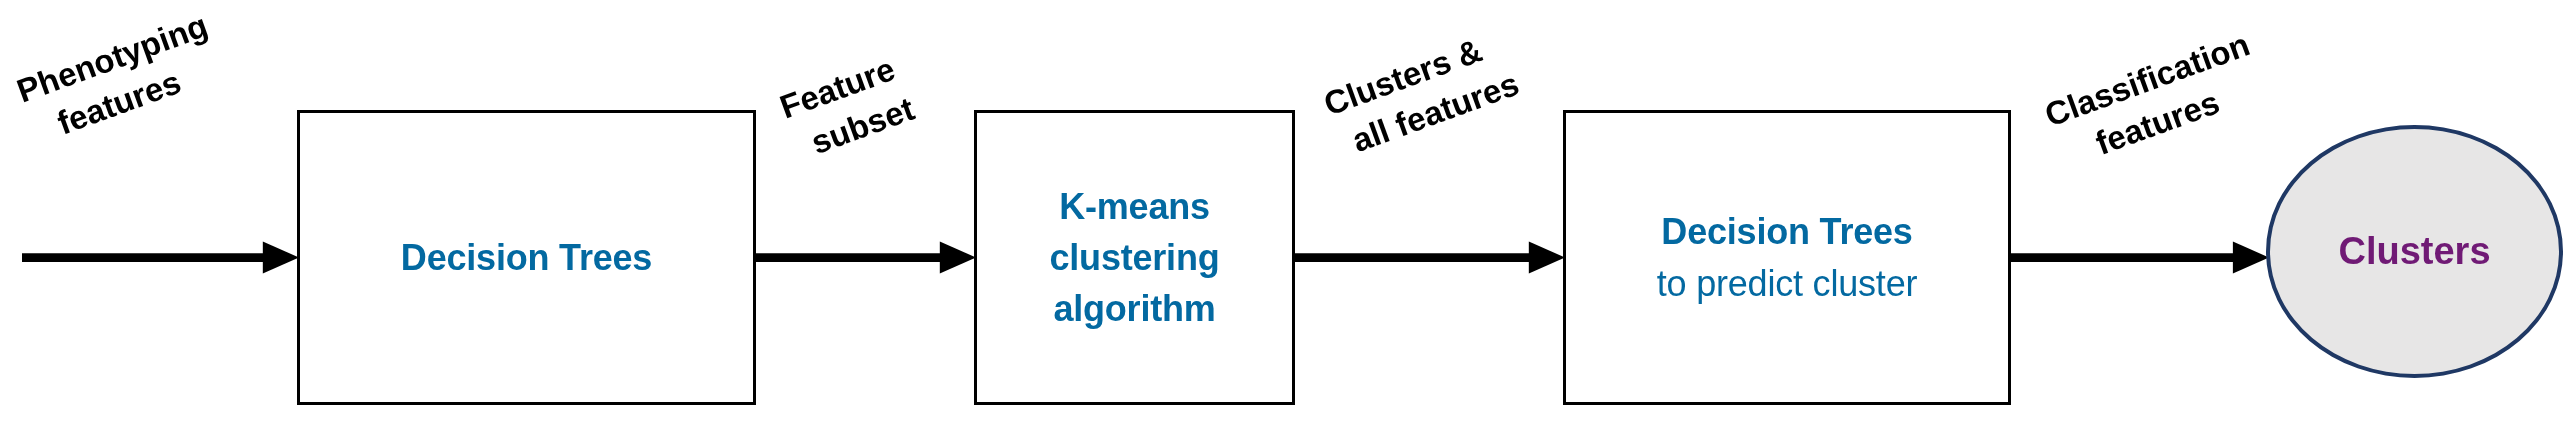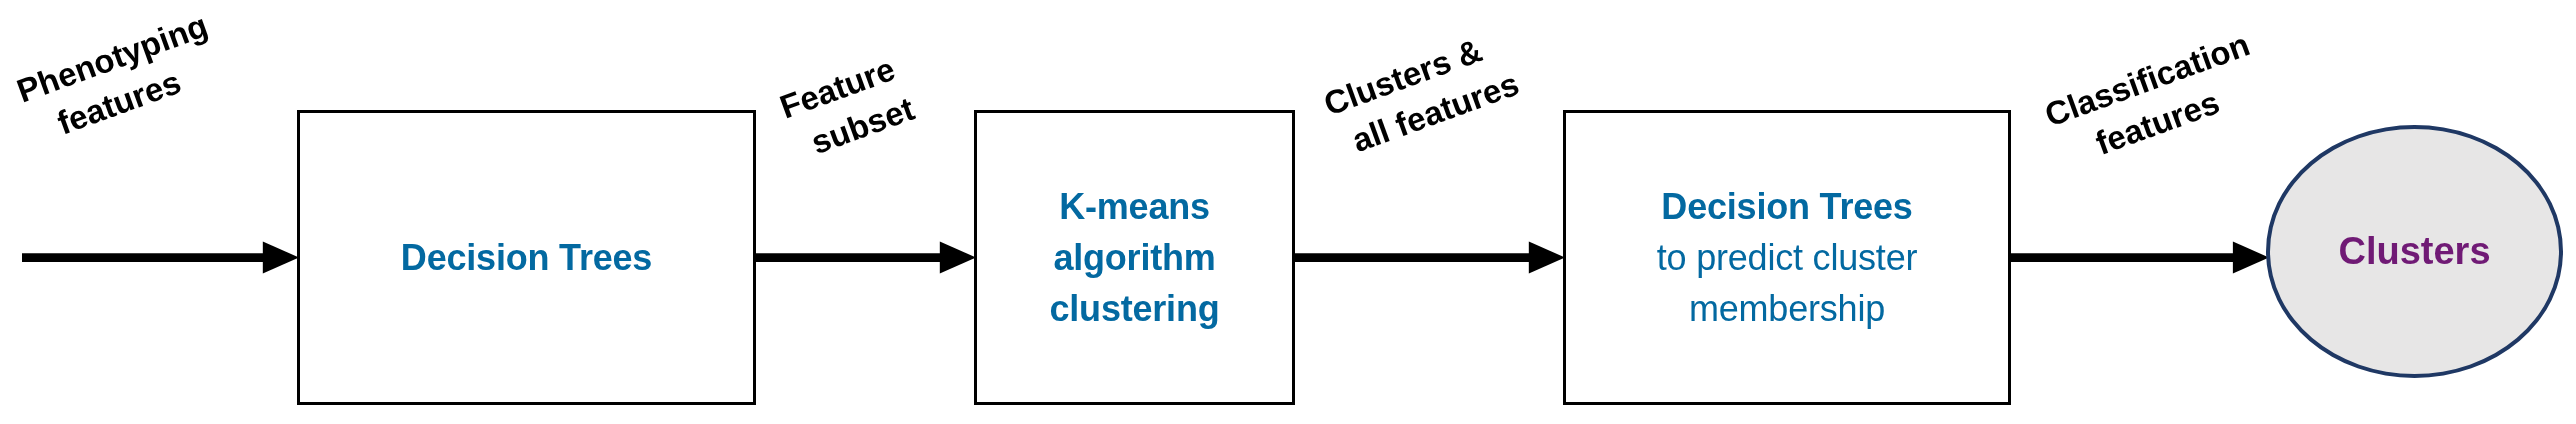--- a/index.html
+++ b/index.html
@@ -125,40 +125,39 @@
 
   <div class="arrow" id="arrow-2">
     <svg viewBox="0 0 282 44" preserveAspectRatio="none">
       <line x1="0" y1="22" x2="242" y2="22" stroke="#000000" stroke-width="11"></line>
       <polygon points="236,2 282,22 236,42" fill="#000000"></polygon>
     </svg>
   </div>
 
   <div class="proc-box" id="box-2">
     <span class="proc-line bold">K-means</span>
+    <span class="proc-line bold">clustering</span>
     <span class="proc-line bold">algorithm</span>
-    <span class="proc-line bold">clustering</span>
   </div>
 
   <div class="edge-label" id="label-clusters-all">
     <span class="l1">Clusters &amp;</span>
     <span class="l2">all features</span>
   </div>
 
   <div class="arrow" id="arrow-3">
     <svg viewBox="0 0 346 44" preserveAspectRatio="none">
       <line x1="0" y1="22" x2="306" y2="22" stroke="#000000" stroke-width="11"></line>
       <polygon points="300,2 346,22 300,42" fill="#000000"></polygon>
     </svg>
   </div>
 
   <div class="proc-box" id="box-3">
     <span class="proc-line bold">Decision Trees</span>
     <span class="proc-line">to predict cluster</span>
-    <span class="proc-line">membership</span>
   </div>
 
   <div class="edge-label" id="label-classification">
     <span class="l1">Classification</span>
     <span class="l2">features</span>
   </div>
 
   <div class="arrow" id="arrow-4">
     <svg viewBox="0 0 330 44" preserveAspectRatio="none">
       <line x1="0" y1="22" x2="290" y2="22" stroke="#000000" stroke-width="11"></line>

